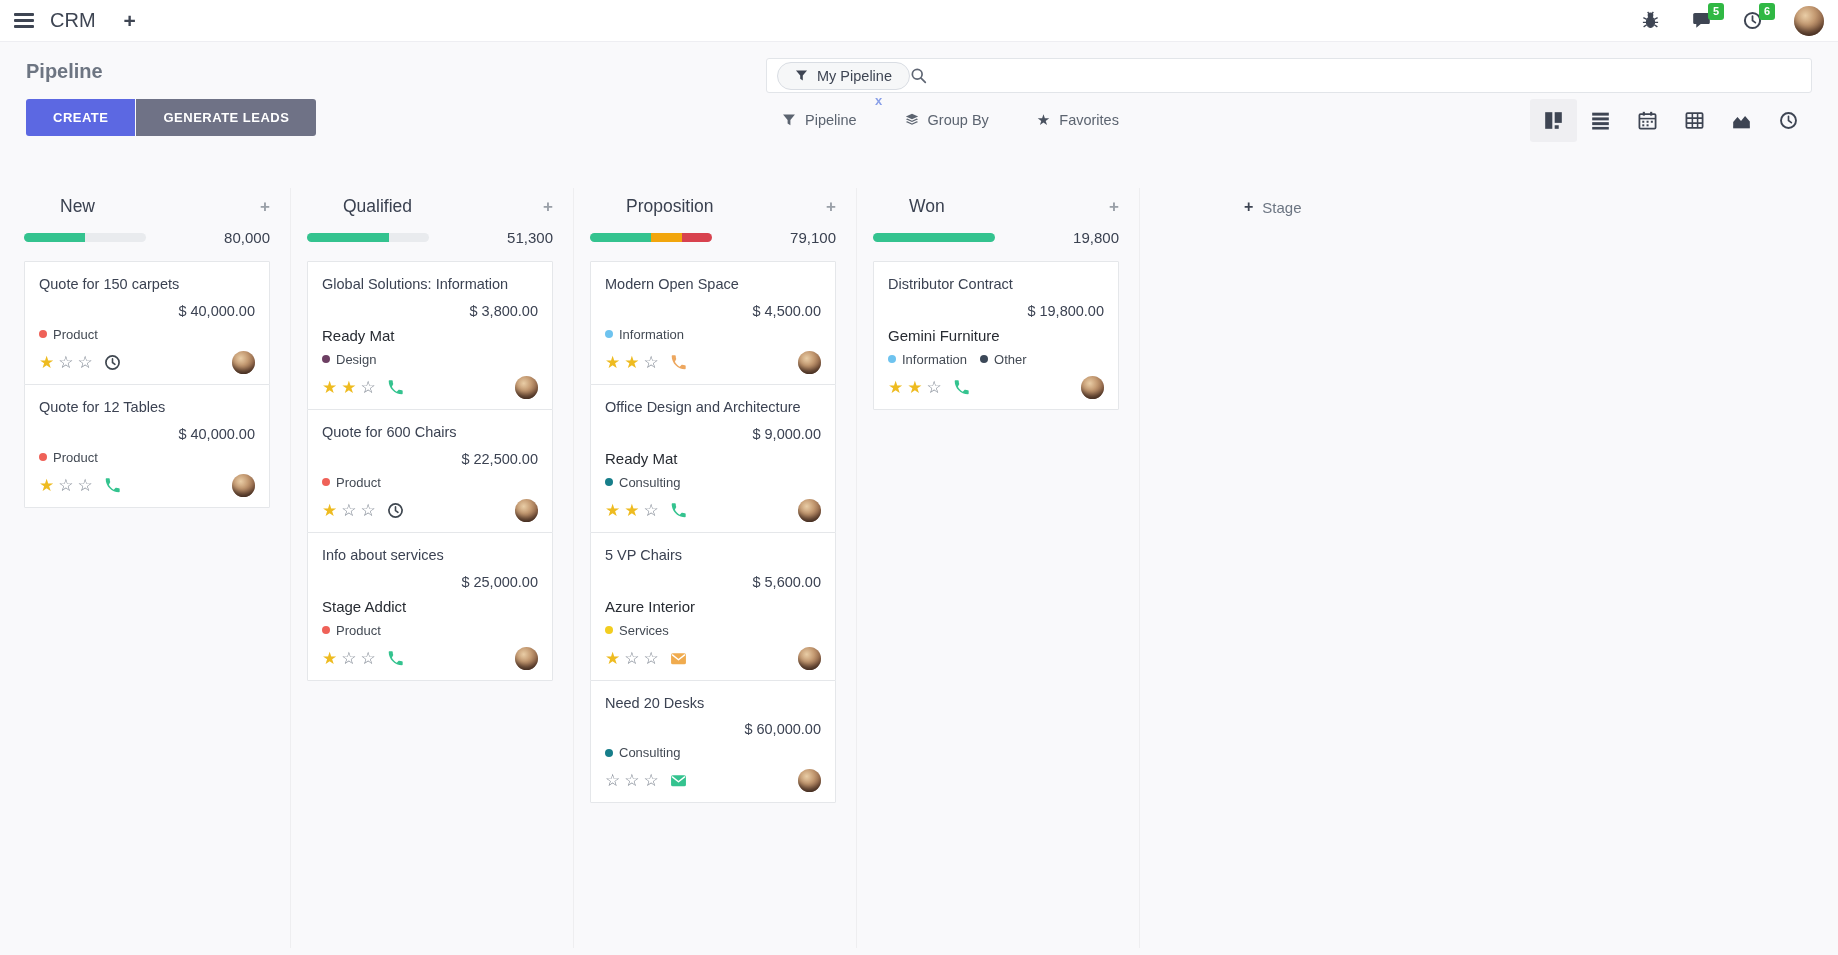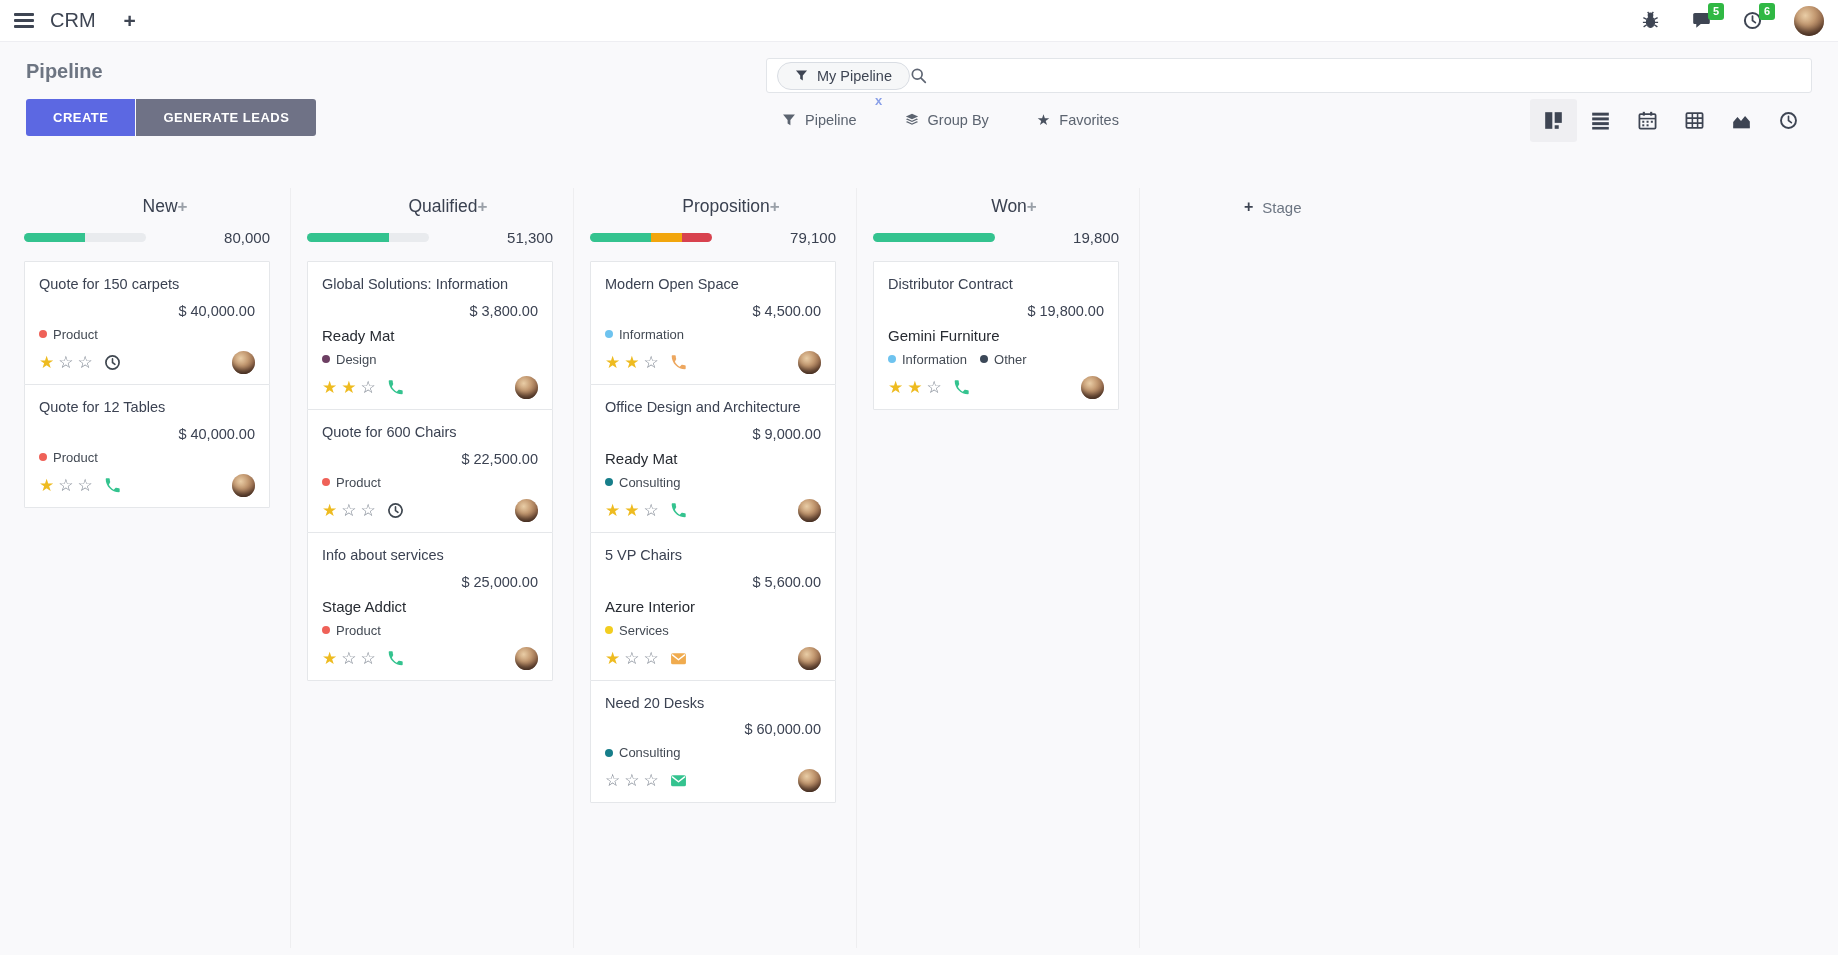--- a/index.html
+++ b/index.html
@@ -44,21 +44,21 @@
   .fav-star { font-size:15px; color:#4a5260; }
 
   .view-switcher { display:flex; }
   .vs-item { width:47px; height:43px; display:flex; align-items:center; justify-content:center; color:#3e4553; cursor:pointer; }
   .vs-item.active { background:#efeff2; border-radius:3px; }
   .vs-item svg { width:19px; height:19px; }
 
   
   .board { display:flex; align-items:flex-start; padding:12px 0 0 8px; height:779px; }
   .kcolumn { width:283px; min-height:760px; padding:6px 20px 0 16px; border-right:1px solid rgba(0,0,0,.045); }
-  .col-head { display:flex; justify-content:center; align-items:center; padding:2px 0 12px;margin-left:36px; }
+  .col-head { display:flex; justify-content:space-between; align-items:center; padding:2px 0 12px;margin-left:36px; }
   .col-title { font-size:17.5px; color:#3a4150; cursor:pointer; }
   .col-plus { color:#9aa0a8; font-size:17px; font-weight:600; cursor:pointer; }
   .col-progress { display:flex; align-items:center; justify-content:space-between; margin-bottom:15px; }
   .pbar { width:122px; height:9px; border-radius:5px; background:#e9ebee; overflow:hidden; display:flex; cursor:pointer; }
   .seg { height:100%; }
   .col-total { font-size:15px; color:#3a4150; }
 
   .kcard { background:#fff; border:1px solid #e5e7ea; border-radius:1px; padding:13px 14px 10px; cursor:pointer; }
   .kcard + .kcard { margin-top:-1px; }
   .kcard-title { font-size:14.5px; color:#3b4252; line-height:1.3; }

